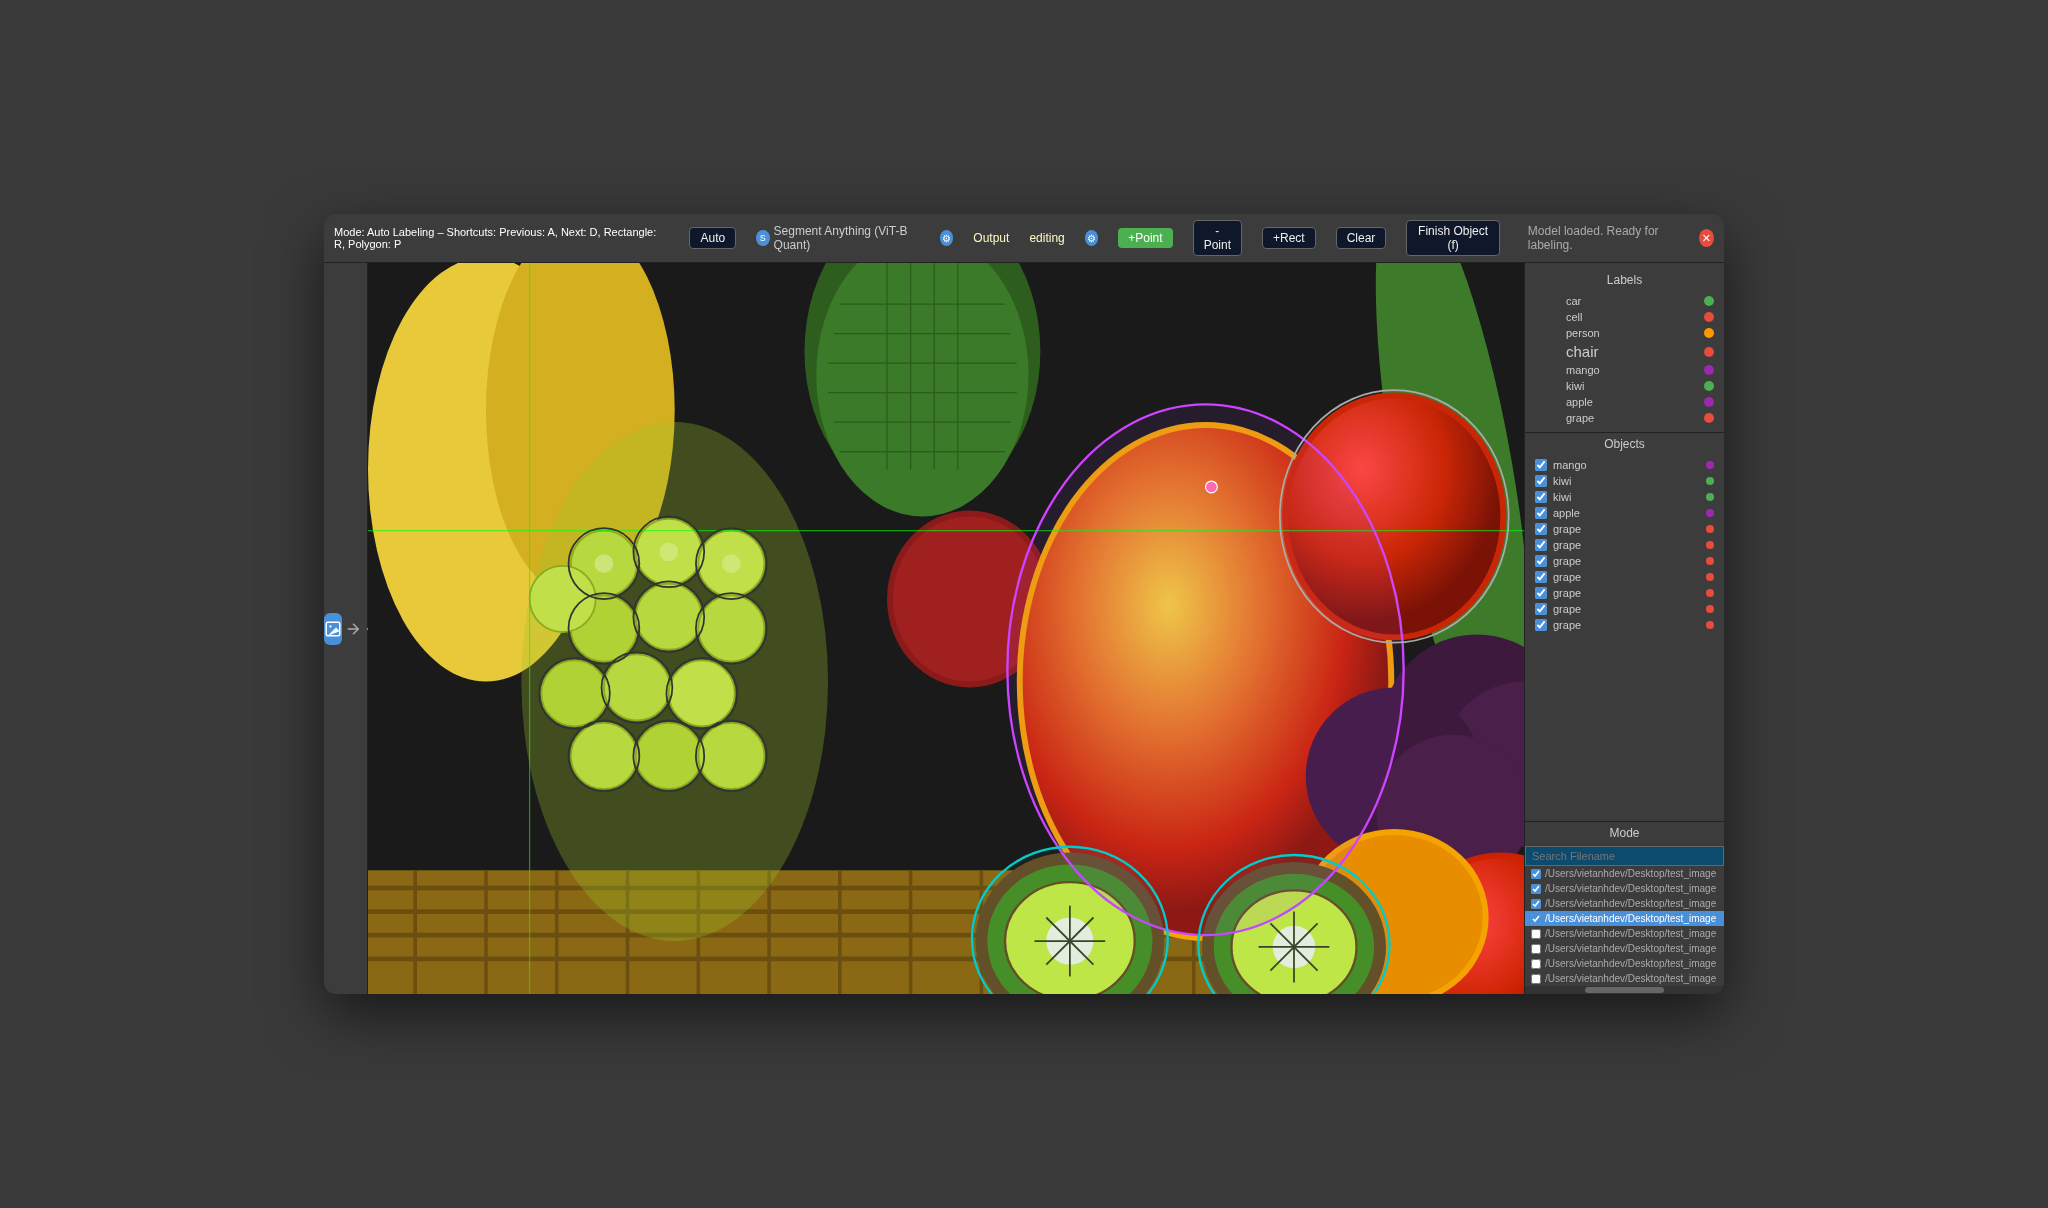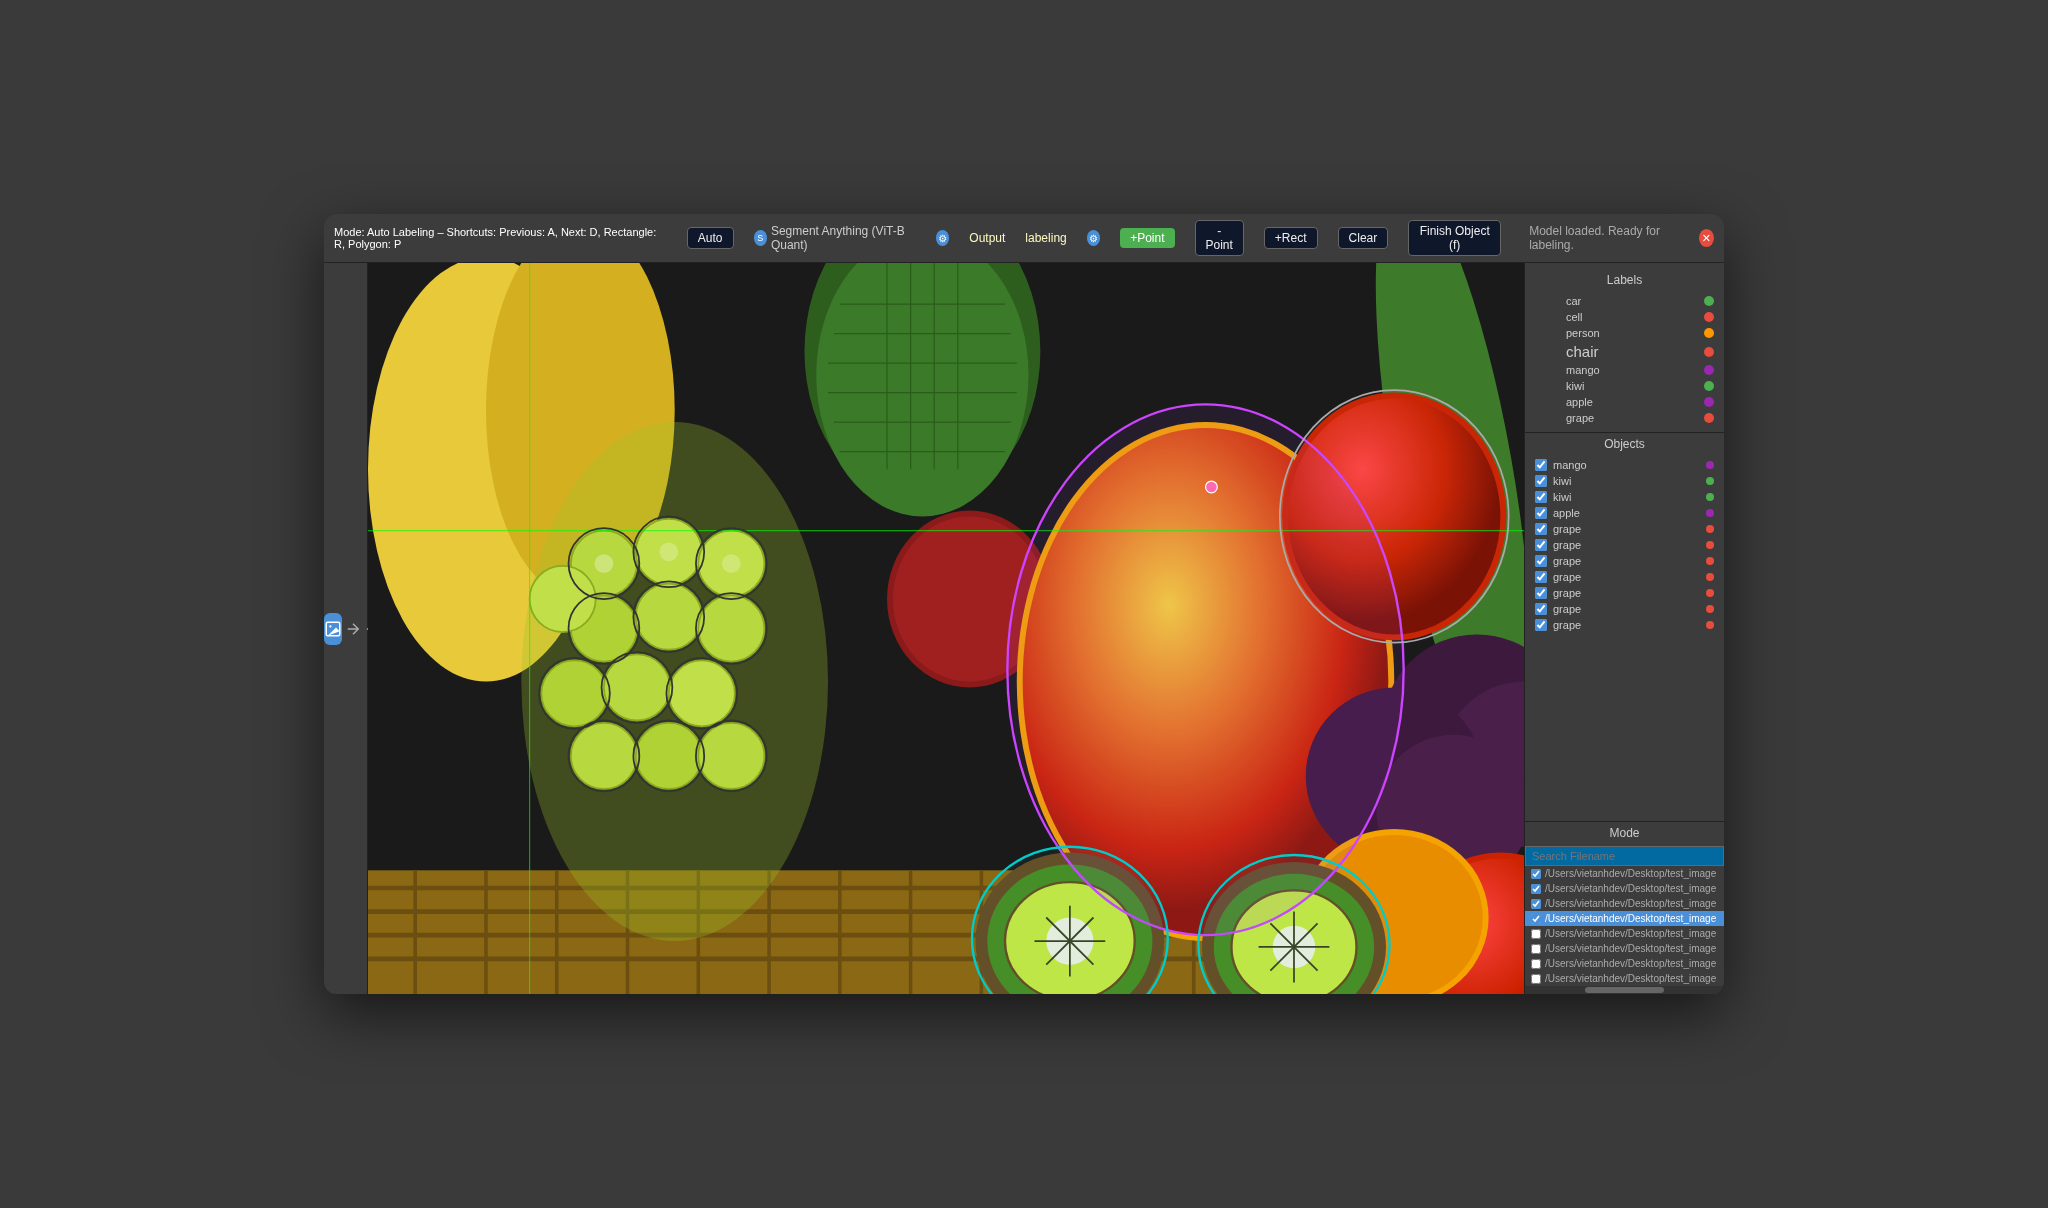--- a/index.html
+++ b/index.html
@@ -236,21 +236,21 @@
       height: 8px;
       border-radius: 50%;
       flex-shrink: 0;
     }
     .files-section {
       border-top: 1px solid #222;
       flex-shrink: 0;
     }
     .file-search {
       width: 100%;
-      background: #0369a1;
+      background: #0c4a6e;
       border: 1px solid #666;
       color: #ccc;
       padding: 3px 6px;
       font-size: 11px;
       outline: none;
     }
     .file-item {
       display: flex;
       align-items: center;
       padding: 2px 6px;
@@ -299,21 +299,21 @@
     <button class="btn-toolbar btn-dark">Auto</button>
 
     <div class="toolbar-model">
       <span class="model-icon">S</span>
       <span>Segment Anything (ViT-B Quant)</span>
     </div>
 
     <span class="icon-circle icon-blue" style="font-size:10px;color:white;">⚙</span>
 
     <span class="output-label">Output</span>
-    <span class="output-label">labeling</span>
+    <span class="output-label">editing</span>
     <span class="icon-circle icon-blue" style="font-size:10px;color:white;">⚙</span>
 
     <button class="btn-toolbar btn-green">+Point</button>
     <button class="btn-toolbar btn-dark">-Point</button>
     <button class="btn-toolbar btn-dark">+Rect</button>
     <button class="btn-toolbar btn-dark">Clear</button>
     <button class="btn-toolbar btn-dark">Finish Object (f)</button>
 
     <span class="status-text">Model loaded. Ready for labeling.</span>
 

